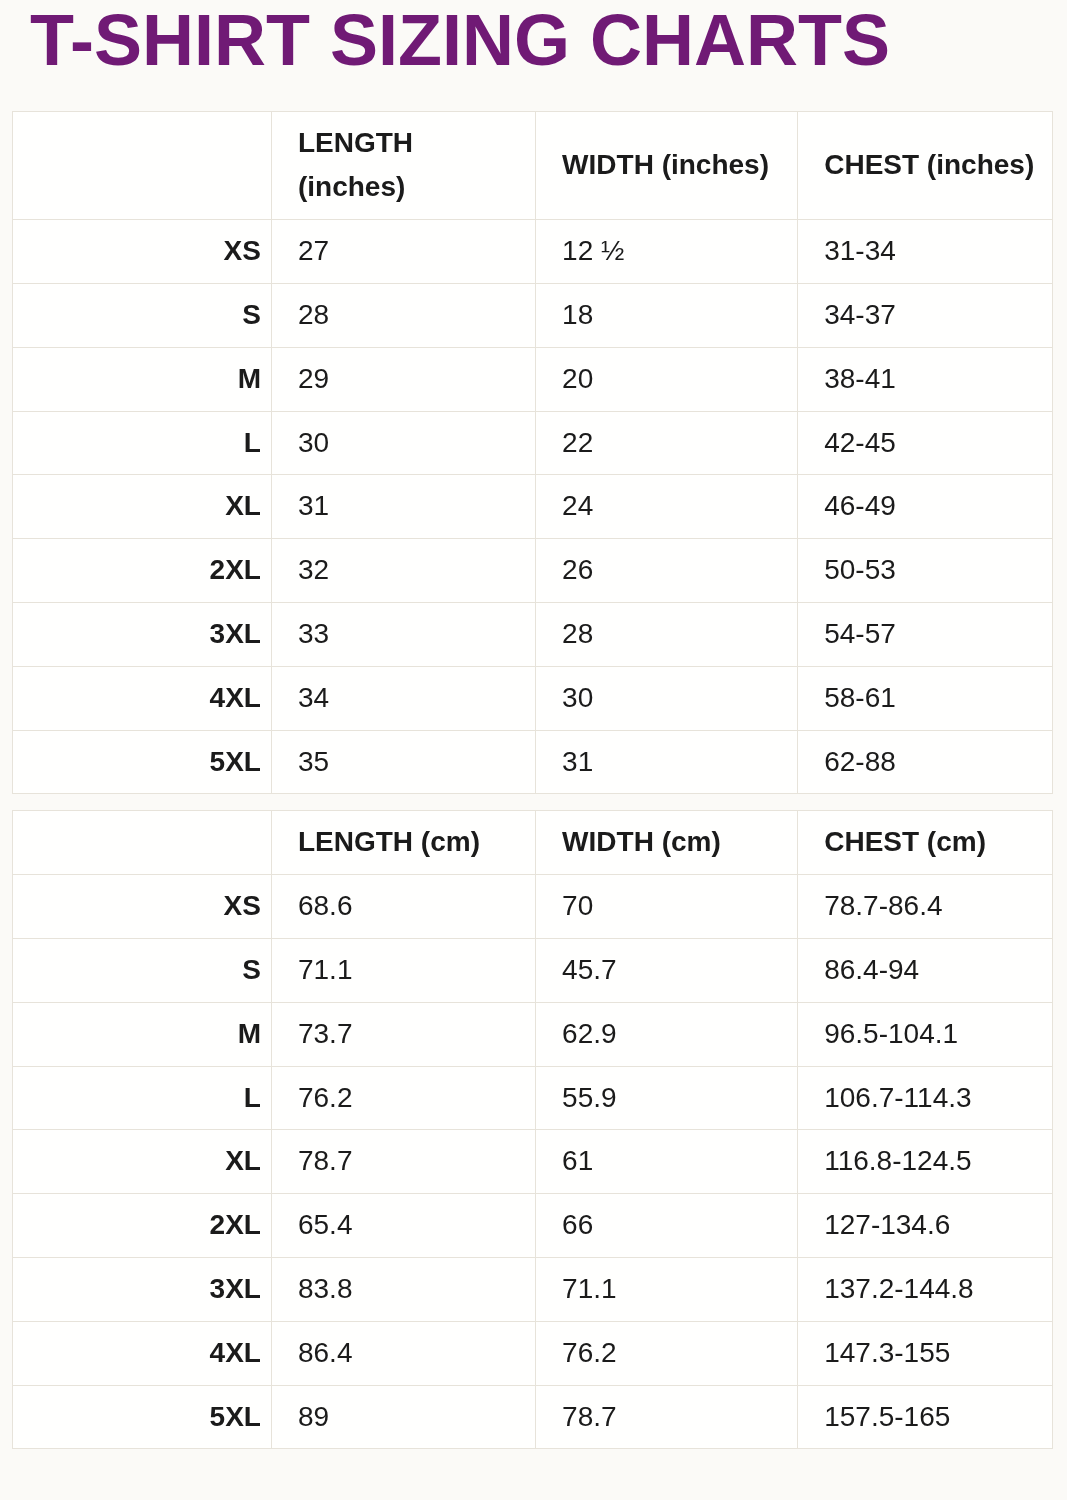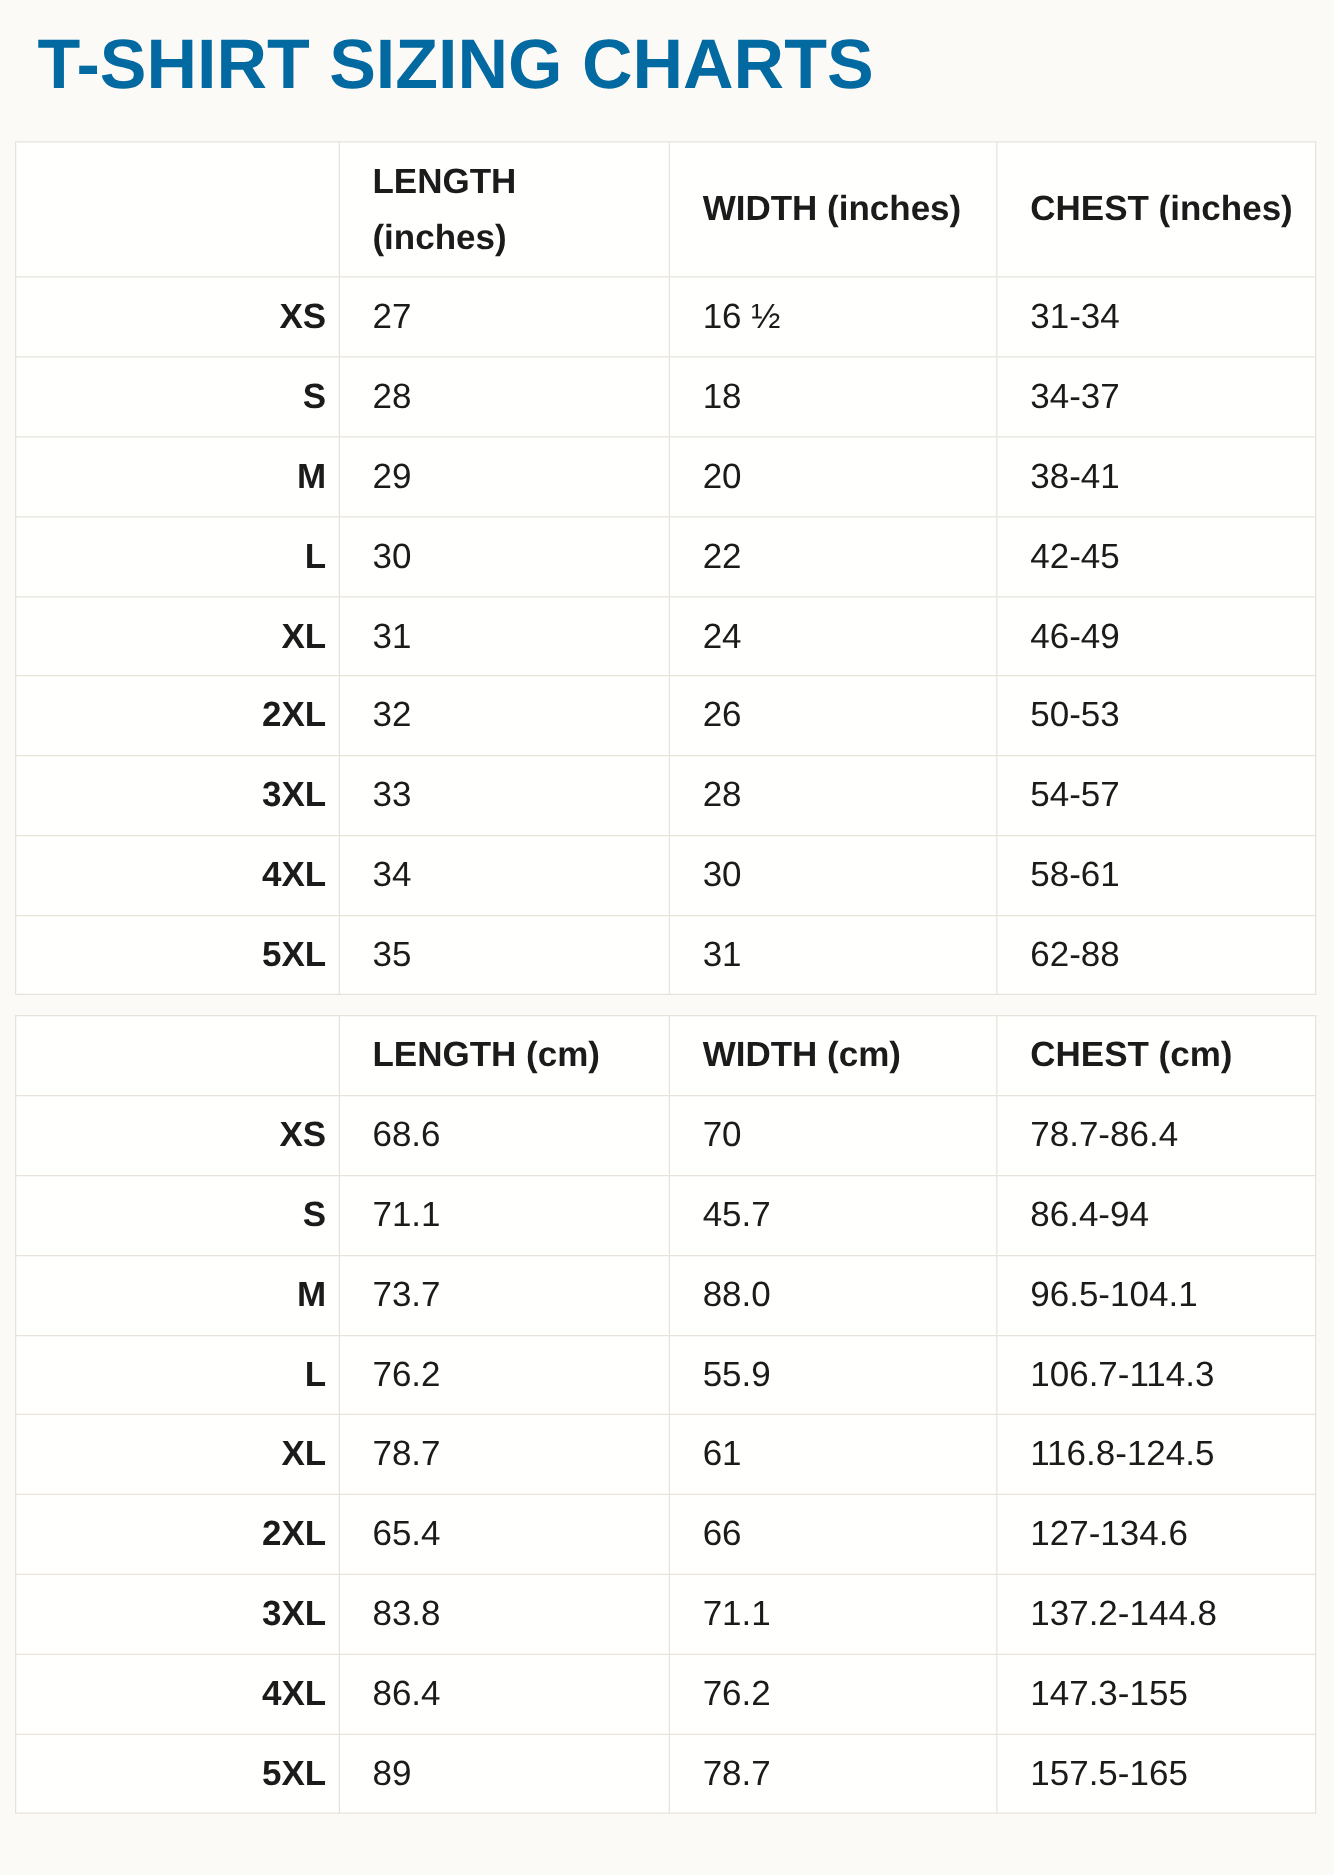--- a/index.html
+++ b/index.html
@@ -13,27 +13,26 @@
     color: #1b1b1b;
     font-family: "Liberation Sans", sans-serif;
     box-sizing: border-box;
   }
   .page {
     padding: 0 14px 20px 12px;
     box-sizing: border-box;
   }
   .title {
     margin: 0 0 0 18px;
-    padding-top: 20px;
-    font-size: 56px;
+    font-size: 72px;
     font-weight: bold;
     letter-spacing: 0;
     line-height: 1.12;
     white-space: nowrap;
-    color: #0369a1;
+    color: #701a75;
   }
   table.sizing {
     width: 100%;
     border-collapse: collapse;
     table-layout: fixed;
     background: #fffffe;
     margin-top: 30px;
   }
   table.sizing.second {
     margin-top: 16px;
@@ -84,21 +83,21 @@
           <span class="hdr-narrow">LENGTH (inches)</span>
         </th>
         <th>WIDTH (inches)</th>
         <th>CHEST (inches)</th>
       </tr>
     </thead>
     <tbody>
         <tr>
           <td class="size">XS</td>
           <td>27</td>
-          <td>16 ½</td>
+          <td>12 ½</td>
           <td>31-34</td>
         </tr>
         <tr>
           <td class="size">S</td>
           <td>28</td>
           <td>18</td>
           <td>34-37</td>
         </tr>
         <tr>
           <td class="size">M</td>
@@ -169,21 +168,21 @@
         </tr>
         <tr>
           <td class="size">S</td>
           <td>71.1</td>
           <td>45.7</td>
           <td>86.4-94</td>
         </tr>
         <tr>
           <td class="size">M</td>
           <td>73.7</td>
-          <td>88.0</td>
+          <td>62.9</td>
           <td>96.5-104.1</td>
         </tr>
         <tr>
           <td class="size">L</td>
           <td>76.2</td>
           <td>55.9</td>
           <td>106.7-114.3</td>
         </tr>
         <tr>
           <td class="size">XL</td>

